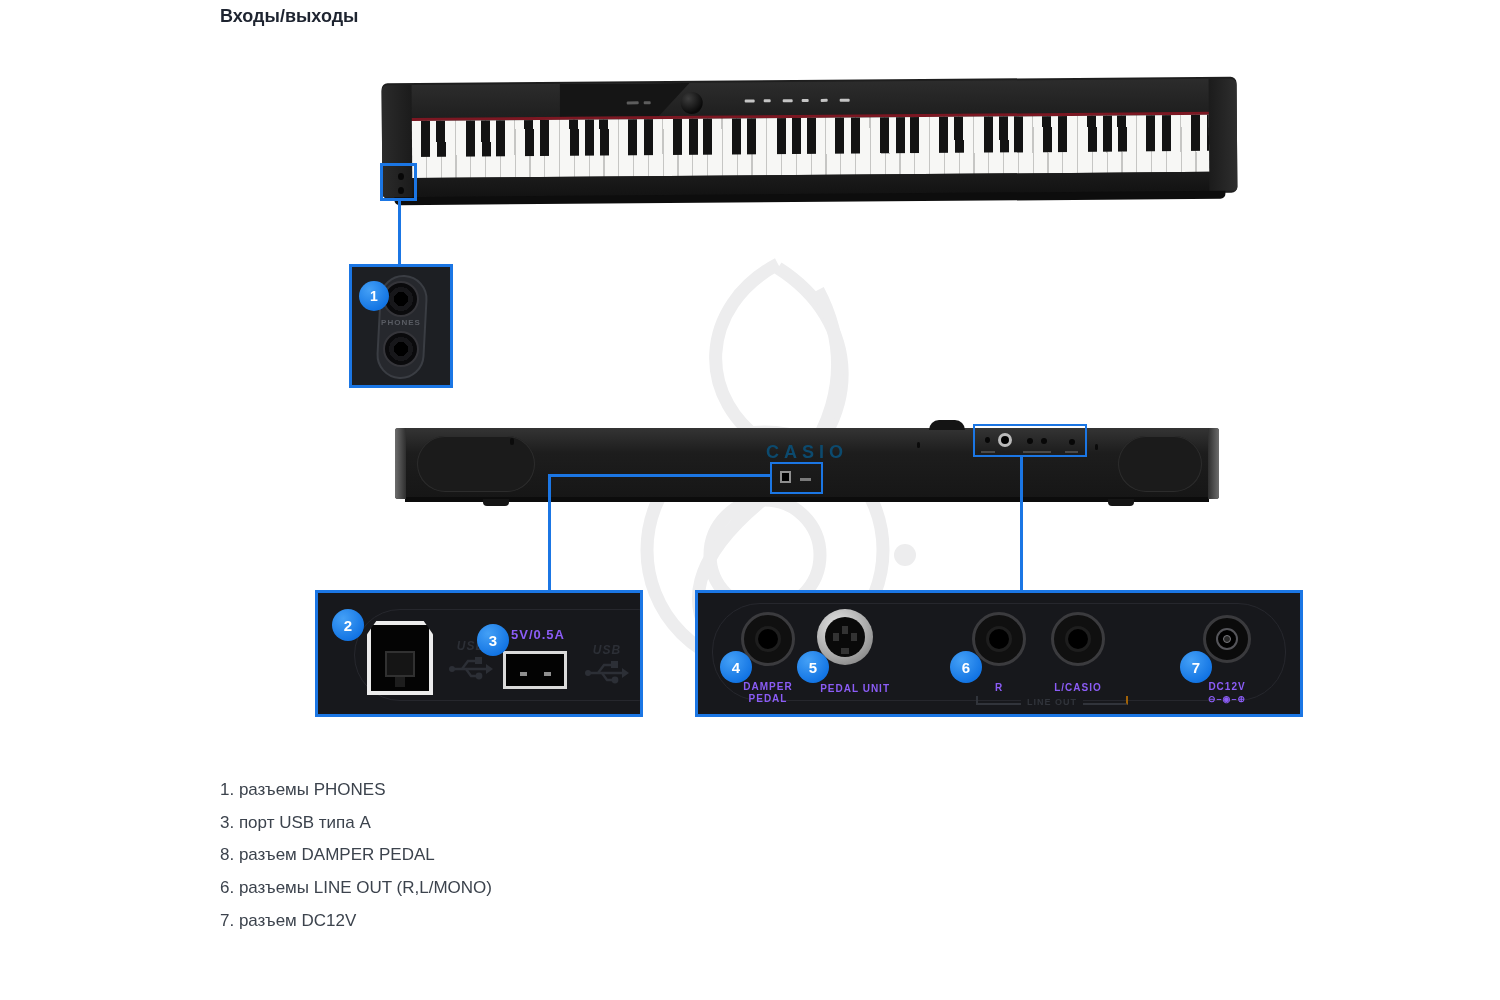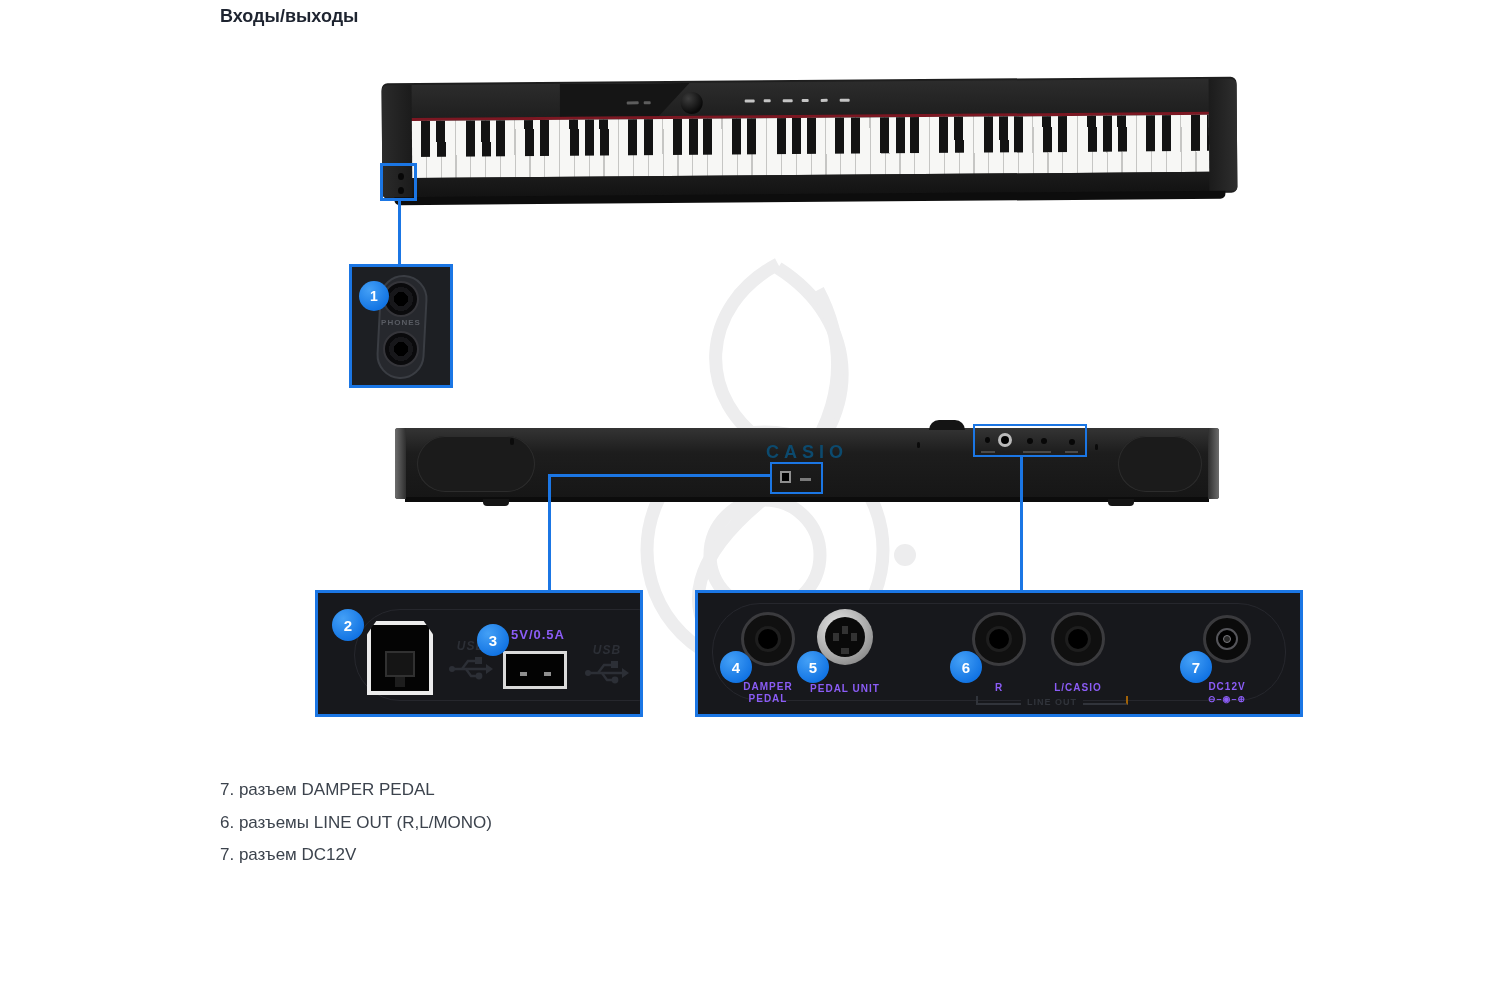--- a/index.html
+++ b/index.html
@@ -268,21 +268,21 @@
 
     <div id="din">
       <div class="inner">
         <div class="pin" style="left:8px;top:16px;"></div>
         <div class="pin" style="left:17px;top:9px;"></div>
         <div class="pin" style="left:26px;top:16px;"></div>
         <div class="notch"></div>
       </div>
     </div>
     <div class="badge" style="left:99px;top:58px;">5</div>
-    <div class="emb" style="left:102px;top:90px;width:90px;">PEDAL UNIT</div>
+    <div class="emb" style="left:102px;top:90px;width:90px;text-align:right;">PEDAL UNIT</div>
 
     <div class="jack-lg" style="left:274px;top:19px;">
         <div class="hole"></div>
       </div>
     <div class="jack-lg" style="left:353px;top:19px;">
         <div class="hole"></div>
       </div>
     <div class="badge" style="left:252px;top:58px;">6</div>
     <div class="emb" style="left:281px;top:89px;width:40px;">R</div>
     <div class="emb" style="left:347px;top:89px;width:66px;">L/CASIO</div>
@@ -293,18 +293,20 @@
     <div id="dc">
       <div class="mid"></div>
       <div class="pin"></div>
     </div>
     <div class="badge" style="left:482px;top:58px;">7</div>
     <div class="emb" style="left:499px;top:88px;width:60px;">DC12V</div>
     <div class="emb" id="dc-polarity" style="left:499px;top:100px;width:60px;">⊖–◉–⊕</div>
   </div>
 
   <div id="legend" class="abs">
-    <div>7. разъем DAMPER PEDAL</div>
+    <div>1. разъемы PHONES</div>
+    <div>3. порт USB типа A</div>
+    <div>8. разъем DAMPER PEDAL</div>
     <div>6. разъемы LINE OUT (R,L/MONO)</div>
     <div>7. разъем DC12V</div>
   </div>
 
 </div>
 
 </body></html>

